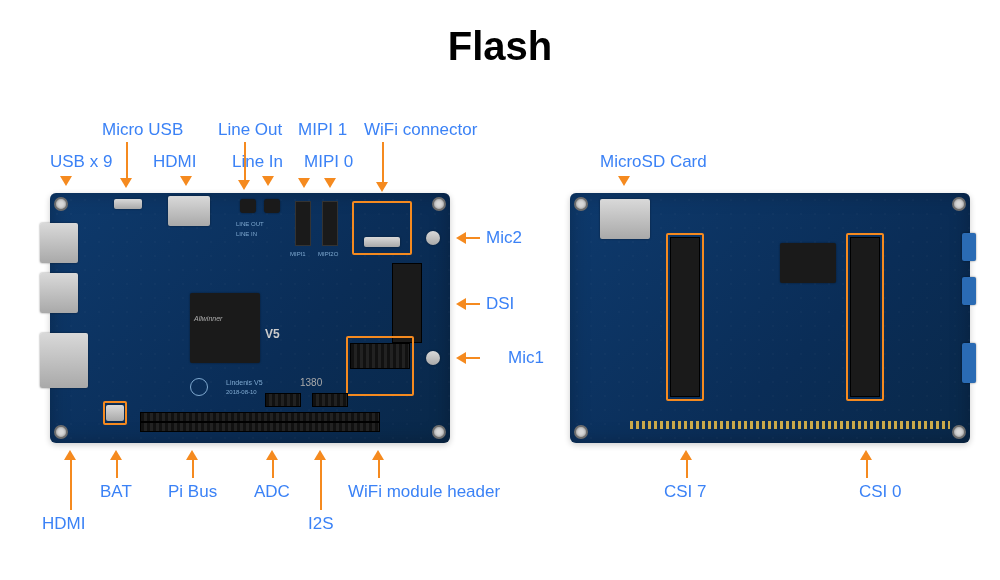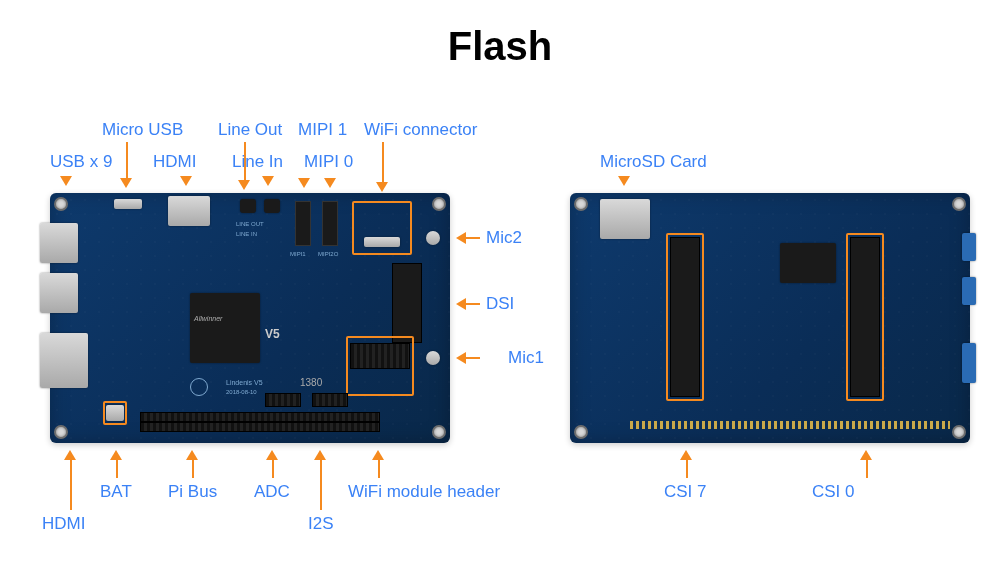--- a/index.html
+++ b/index.html
@@ -264,13 +264,13 @@
 
 <div class="label" style="left:600px; top:152px;">MicroSD Card</div>
 <div class="arrow-down" style="left:618px; top:176px;"></div>
 
 <div class="arrow-up" style="left:680px; top:450px;"></div>
 <div class="leader-v" style="left:686px; top:460px; height:18px;"></div>
 <div class="label" style="left:664px; top:482px;">CSI 7</div>
 
 <div class="arrow-up" style="left:860px; top:450px;"></div>
 <div class="leader-v" style="left:866px; top:460px; height:18px;"></div>
-<div class="label" style="left:812px; top:482px;">CSI 0</div>
+<div class="label" style="left:859px; top:482px;">CSI 0</div>
 
 </body></html>

